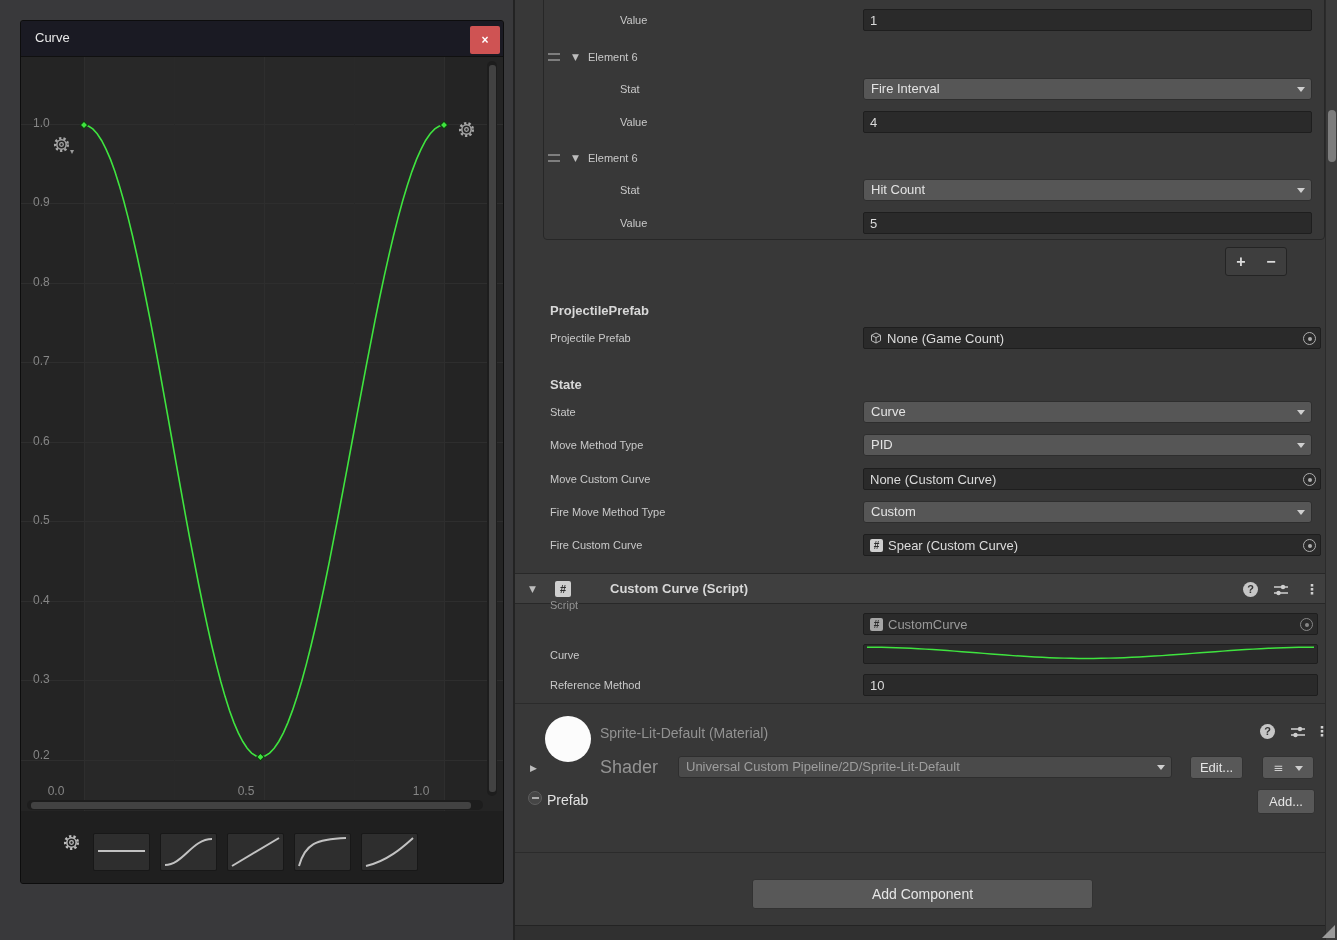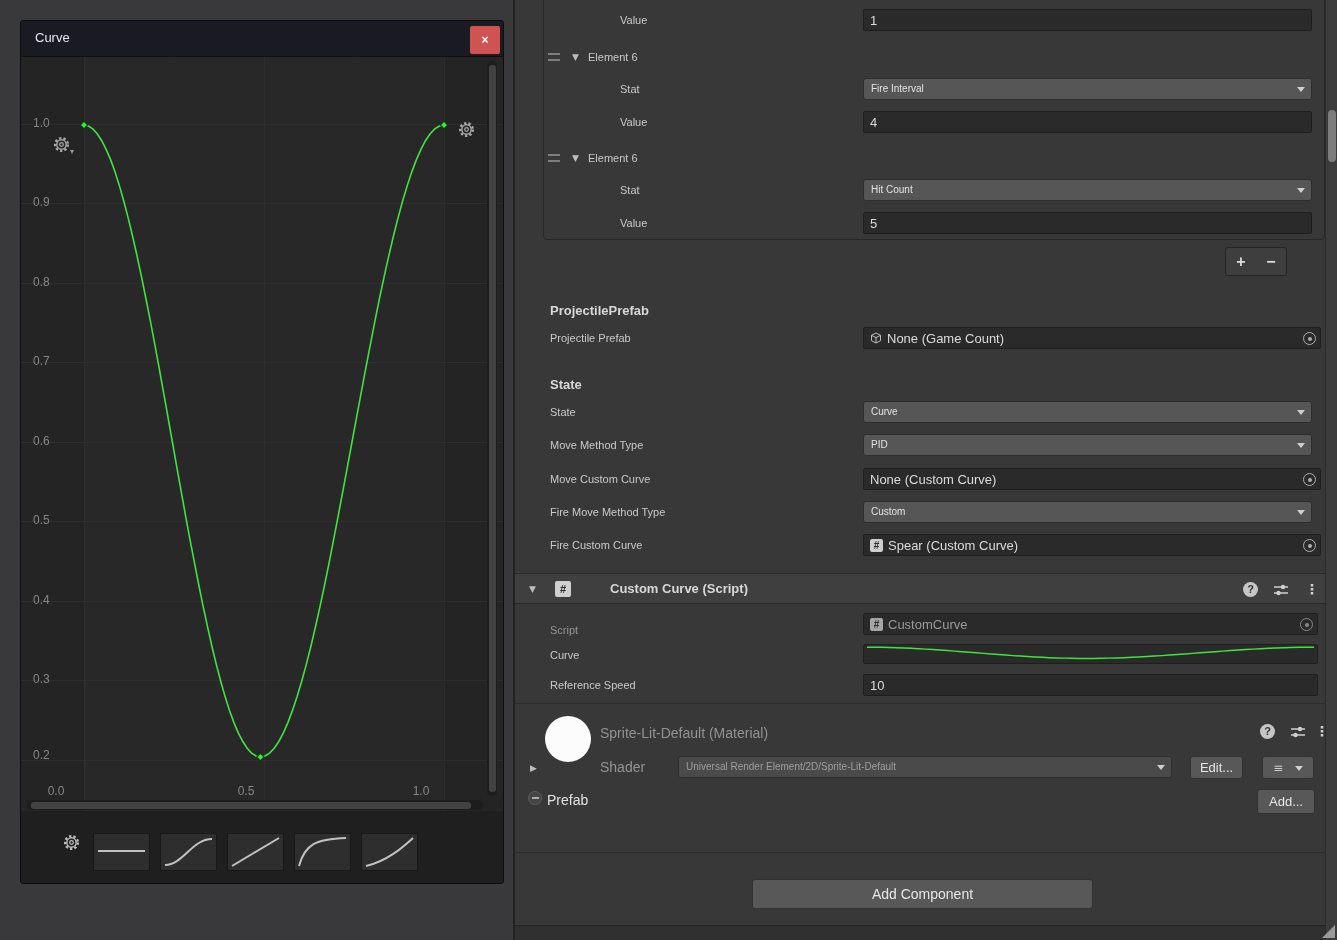--- a/index.html
+++ b/index.html
@@ -33,21 +33,21 @@
   .lbl{position:absolute;color:#c9c9c9;font-size:11px;line-height:22px;height:22px;white-space:nowrap;}
   .lbl.dim{color:#949494;}
   .bold-hdr{position:absolute;color:#d8d8d8;font-weight:bold;font-size:13px;line-height:22px;white-space:nowrap;}
   .bold-hdr.dim{color:#929292;font-weight:normal;font-size:14px;}
   .fold{position:absolute;color:#bdbdbd;font-size:9px;line-height:22px;font-family:"DejaVu Sans",sans-serif;}
   .drag-handle{position:absolute;width:12px;height:8px;border-top:2px solid #7e7e7e;border-bottom:2px solid #7e7e7e;}
   .tf{position:absolute;height:22px;}
   .tf input{width:100%;height:100%;background:#2a2a2a;border:1px solid #1e1e1e;border-radius:2px;
             color:#dadada;font-size:13px;font-family:inherit;padding:0 6px;outline:none;}
   .dd{position:absolute;height:22px;background:#565656;border:1px solid #2e2e2e;border-radius:3px;
-      color:#e3e3e3;font-size:10px;line-height:20px;padding:0 20px 0 7px;white-space:nowrap;overflow:hidden;}
+      color:#e3e3e3;font-size:13px;line-height:20px;padding:0 20px 0 7px;white-space:nowrap;overflow:hidden;}
   .dd::after{content:"";position:absolute;right:6px;top:8px;border-left:4px solid transparent;
              border-right:4px solid transparent;border-top:5px solid #cfcfcf;}
   .dd.dim{color:#9e9e9e;background:#4a4a4a;}
   .obj{position:absolute;height:22px;background:#2a2a2a;border:1px solid #1e1e1e;border-radius:2px;
        color:#dcdcdc;font-size:13px;display:flex;align-items:center;gap:5px;padding:0 24px 0 6px;
        white-space:nowrap;overflow:hidden;}
   .obj.dim{color:#9a9a9a;}
   .picker{width:13px;height:13px;border:1px solid #aeaeae;border-radius:50%;position:absolute;
           right:4px;top:4px;}
   .picker::after{content:"";position:absolute;left:3.5px;top:3.5px;width:4px;height:4px;border-radius:50%;background:#aeaeae;}
@@ -280,56 +280,56 @@
       <span style="position:absolute;left:758px;top:9px">
         <svg width="16" height="14" viewBox="0 0 16 14">
             <path d="M1 4 H15 M1 10 H15" stroke="#cfcfcf" stroke-width="1.5"></path>
             <circle cx="10" cy="4" r="2.2" fill="#cfcfcf"></circle>
             <circle cx="5.5" cy="10" r="2.2" fill="#cfcfcf"></circle>
           </svg>
       </span>
       <span class="kebab" style="left:790px;top:7px">⋮</span>
     </div>
 
-    <span class="lbl dim" style="left:35px;top:619px">Script</span>
+    <span class="lbl dim" style="left:35px;top:594px">Script</span>
     <div class="obj dim" style="left:348px;top:613px;width:455px">
       <span class="hash-icon" style="opacity:.75">#</span>
       <span>CustomCurve</span>
       <span class="picker" style="opacity:.7"></span>
     </div>
 
     <span class="lbl" style="left:35px;top:644px">Curve</span>
     <div class="curve-field" style="left:348px;top:644px;width:455px;height:20px">
       <svg width="100%" height="100%" viewBox="0 0 453 20" preserveAspectRatio="none">
         <path fill="none" stroke-width="1.6" d="M3.0 2.5 L 10.3 2.5 L 17.6 2.6 L 24.9 2.8 L 32.2 3.0 L 39.5 3.3 L 46.8 3.7 L 54.1 4.1 L 61.4 4.6 L 68.7 5.1 L 76.0 5.6 L 83.3 6.2 L 90.6 6.8 L 97.9 7.4 L 105.2 8.1 L 112.5 8.7 L 119.8 9.3 L 127.1 10.0 L 134.4 10.6 L 141.7 11.2 L 149.0 11.8 L 156.3 12.3 L 163.6 12.8 L 170.9 13.3 L 178.2 13.7 L 185.5 14.1 L 192.8 14.4 L 200.1 14.6 L 207.4 14.8 L 214.7 14.9 L 222.0 14.9 L 229.6 14.9 L 237.2 14.8 L 244.8 14.6 L 252.4 14.4 L 260.0 14.1 L 267.6 13.7 L 275.2 13.3 L 282.8 12.8 L 290.4 12.3 L 298.0 11.8 L 305.6 11.2 L 313.2 10.6 L 320.8 10.0 L 328.4 9.3 L 336.0 8.7 L 343.6 8.1 L 351.2 7.4 L 358.8 6.8 L 366.4 6.2 L 374.0 5.6 L 381.6 5.1 L 389.2 4.6 L 396.8 4.1 L 404.4 3.7 L 412.0 3.3 L 419.6 3.0 L 427.2 2.8 L 434.8 2.6 L 442.4 2.5 L 450.0 2.5" stroke="#3fe43f"></path>
       </svg>
     </div>
 
-    <span class="lbl" style="left:35px;top:674px">Reference Speed</span>
+    <span class="lbl" style="left:35px;top:674px">Reference Method</span>
     <div class="tf" style="left:348px;top:674px;width:455px">
       <input value="10" style="">
     </div>
 
     <div class="sep" style="top:703px"></div>
     <div class="mat-circle" style="left:30px;top:716px"></div>
     <span class="bold-hdr dim" style="left:85px;top:722px">Sprite-Lit-Default (Material)</span>
     <span class="help-icon" style="left:745px;top:724px">?</span>
     <span style="position:absolute;left:775px;top:725px">
       <svg width="16" height="14" viewBox="0 0 16 14">
           <path d="M1 4 H15 M1 10 H15" stroke="#cfcfcf" stroke-width="1.5"></path>
           <circle cx="10" cy="4" r="2.2" fill="#cfcfcf"></circle>
           <circle cx="5.5" cy="10" r="2.2" fill="#cfcfcf"></circle>
         </svg>
     </span>
     <span class="kebab" style="left:800px;top:723px">⋮</span>
 
     <span class="fold" style="left:15px;top:757px">▶</span>
-    <span class="lbl dim" style="left:85px;top:756px;font-size:14px">Shader</span>
+    <span class="lbl dim" style="left:85px;top:756px;font-size:18px">Shader</span>
     <div class="dd dim" style="left:163px;top:756px;width:494px">
-      <span>Universal Render Element/2D/Sprite-Lit-Default</span>
+      <span>Universal Custom Pipeline/2D/Sprite-Lit-Default</span>
     </div>
     <div class="btn" style="left:675px;top:756px;width:53px;height:23px;line-height:21px">Edit...</div>
     <div class="btn" style="left:747px;top:756px;width:52px;height:23px;line-height:21px">
       <span class="menu-glyph">≡</span>
       <span style="display:inline-block;margin-left:8px;border-left:4px solid transparent;border-right:4px solid transparent;border-top:5px solid #cfcfcf;vertical-align:middle"></span>
     </div>
 
     <span class="ignored-icon" style="left:13px;top:791px"></span>
     <span class="lbl" style="left:32px;top:789px;font-size:14px;color:#e2e2e2">Prefab</span>
     <div class="btn" style="left:742px;top:789px;width:58px;height:25px;line-height:23px">Add...</div>

